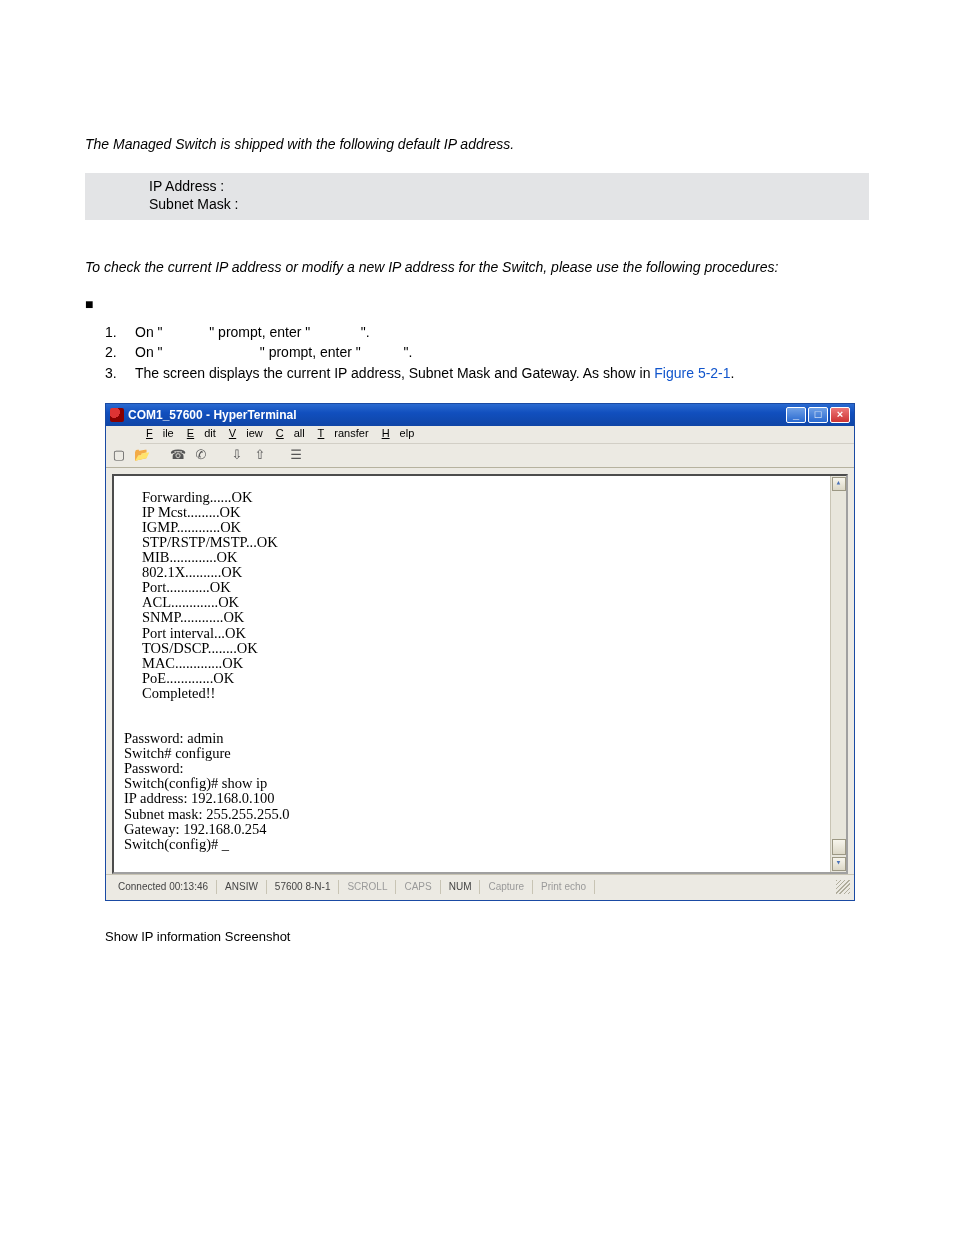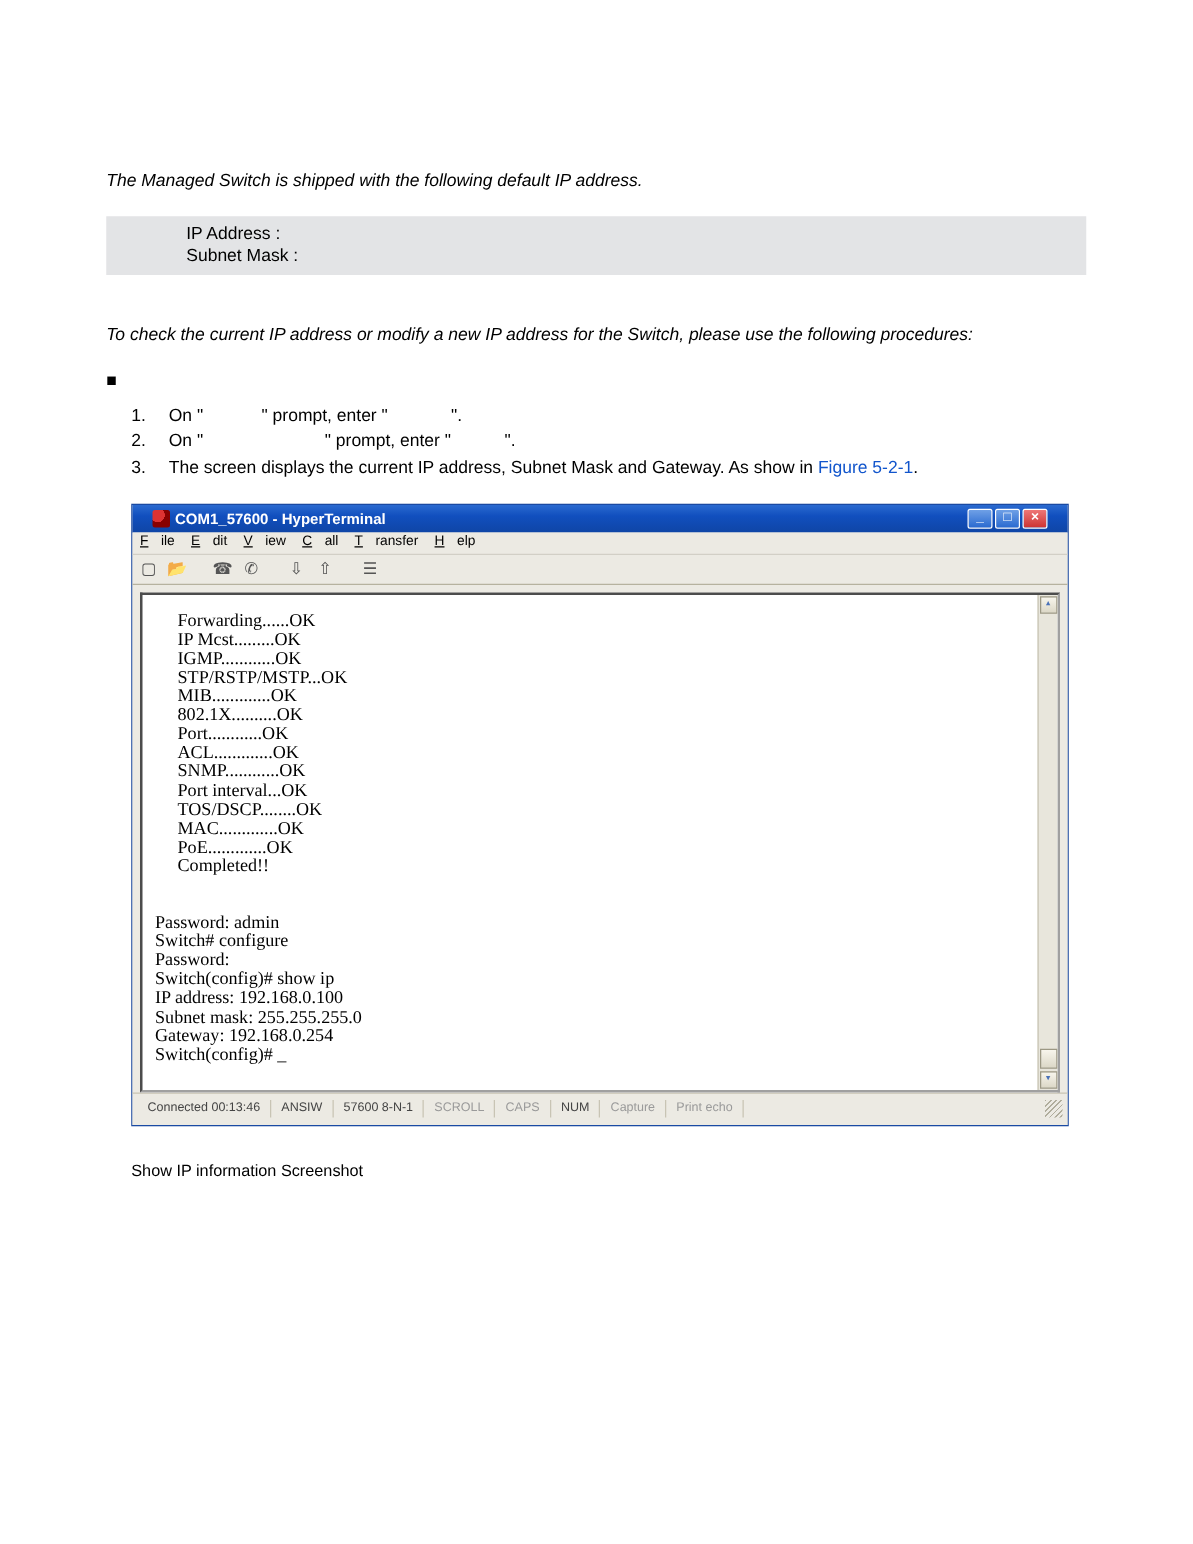--- a/index.html
+++ b/index.html
@@ -21,37 +21,38 @@
   .figure-wrap { margin: 12px 0 0 20px; }
   .ht-window {
     width: 750px;
     border: 1px solid #1a4aa3;
     background: #eceae3;
     font-family: Tahoma, Arial, sans-serif;
   }
   .ht-titlebar {
     height: 22px;
     background: linear-gradient(to bottom, #2a6ad0 0%, #114fbe 40%, #0f45a6 100%);
-    display: flex; align-items: center; padding: 0 16px;
+    display: flex; align-items: center; padding: 0 4px;
     color: #fff; font-size: 12px; font-weight: bold;
   }
   .ht-titlebar .tb-icon {
     width: 14px; height: 14px; margin-right: 4px;
     background: radial-gradient(circle at 30% 30%, #d33 0 40%, #800 41% 100%);
     border-radius: 2px; display: inline-block;
   }
   .ht-titlebar .btns { margin-left: auto; display:flex; gap:2px; }
   .ht-titlebar .wbtn {
     width: 20px; height: 16px; border: 1px solid #fff; background: linear-gradient(#6fa0e6,#2a6ad0);
     border-radius: 2px; display:flex; align-items:center; justify-content:center; color:#fff; font-size:11px; line-height:1;
   }
   .ht-titlebar .wbtn.close { background: linear-gradient(#e77,#c33); }
   .ht-menubar {
     height: 18px; background: #eceae3; padding: 1px 6px; font-size: 11px; color:#000;
     border-bottom: 1px solid #d2cfc6;
+    margin-left: 34px;
   }
   .ht-menubar span { margin-right: 10px; }
   .ht-menubar .ul { text-decoration: underline; }
   .ht-toolbar {
     height: 24px; background: #eceae3; border-bottom: 1px solid #b6b29f;
     display:flex; align-items:center; padding: 0 5px; gap: 7px;
   }
   .ht-toolbar .tbi {
     width: 16px; height: 16px; display:inline-block; font-size:13px; line-height:16px; text-align:center; color:#555;
   }

